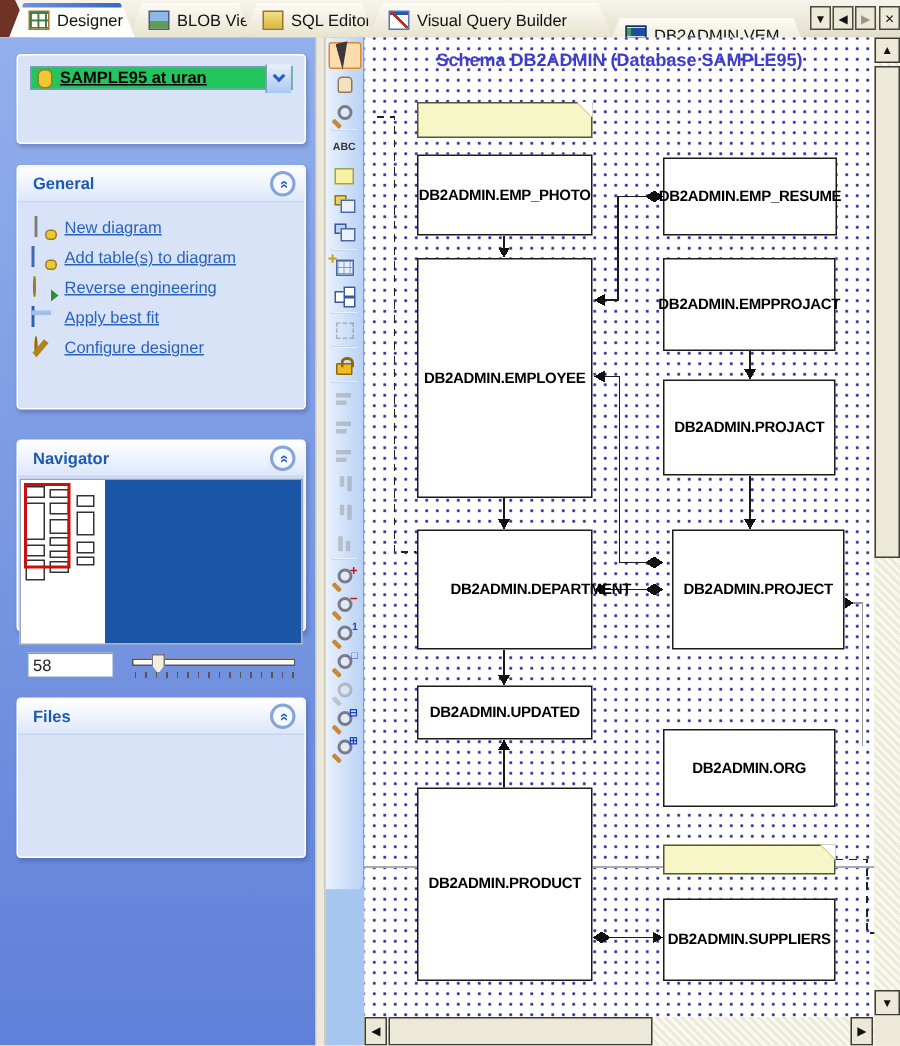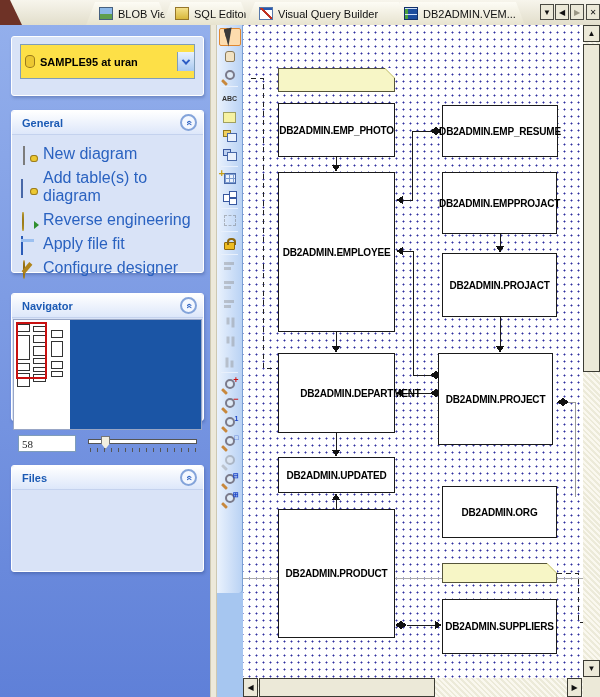--- a/index.html
+++ b/index.html
@@ -43,21 +43,21 @@
            border:1px solid #fff; border-radius:3px; box-shadow:1px 2px 3px rgba(20,40,90,.25); }
   .phead { height:24px; display:flex; align-items:center; padding:0 6px 0 10px;
            background:linear-gradient(#ffffff,#dde7fa); border-radius:3px 3px 0 0;
            border-bottom:1px solid #c4d2ee; }
   .phead .ttl { flex:1; font-weight:bold; font-size:11px; color:#1b5ab4; }
   .pchev { width:17px; height:17px; border:2px solid #84a4da; border-radius:50%; background:#f4f8ff;
            display:flex; align-items:center; justify-content:center; cursor:pointer; }
   .chev-up { display:inline-block; transform:rotate(90deg); font-weight:bold; font-size:10px;
              color:#2f63c2; line-height:10px; }
   .pitem { display:flex; align-items:center; gap:6px; padding:3px 6px 3px 9px;
-           font-size:16px; color:#2a62c0; cursor:pointer; }
+           font-size:11px; color:#2a62c0; cursor:pointer;text-decoration:underline; }
   .icn { width:16px; height:14px; position:relative; flex:0 0 auto; }
   .i-page   { background:#fff; border:1px solid #7c7c7c; width:11px; height:14px; margin-left:2px; }
   .i-db     { position:absolute; right:-1px; bottom:-1px; width:8px; height:7px; background:#ecc832;
               border:1px solid #9c7c1c; border-radius:40%/55%; }
   .i-table  { background:#eaf1fc; border:1px solid #4868a8; width:13px; height:12px; margin-top:1px;
               background-image:linear-gradient(#7c9cd0 1px,transparent 1px),linear-gradient(90deg,#7c9cd0 1px,transparent 1px);
               background-size:4px 4px; }
   .i-dbbig  { background:#ecc832; border:1px solid #9c7c1c; border-radius:45%/60%; width:11px; height:12px; margin:1px 0 0 1px; }
   .i-arrow  { position:absolute; right:-2px; bottom:-2px; width:0; height:0;
               border-left:5px solid #2f8f2f; border-top:4px solid transparent; border-bottom:4px solid transparent; }
@@ -67,39 +67,39 @@
   .i-printer::before { content:""; position:absolute; left:3px; top:-3px; width:8px; height:4px; background:#fff; border:1px solid #6a6a6a; }
   .i-gear   { background:#e0a81c; border:1px solid #8c6810; border-radius:50%; width:11px; height:11px; margin:2px 0 0 2px; }
   .i-gear::before { content:""; position:absolute; left:4px; top:1px; width:4px; height:12px; background:#b0841a; transform:rotate(40deg); }
   .i-folder { background:#ecc850; border:1px solid #9c7c1c; width:14px; height:9px; margin-top:4px; border-radius:1px; }
   .i-folder::before { content:""; position:absolute; top:-3px; left:0; width:7px; height:3px; background:#ecc850; border:1px solid #9c7c1c; border-bottom:none; }
   .i-disk   { position:absolute; right:-1px; bottom:-2px; width:8px; height:7px; background:#e8c229; border:1px solid #8c6810; }
   .i-image  { width:15px; height:11px; margin-top:2px; border:1px solid #3a5a7a;
               background:linear-gradient(#86b6e6 55%,#5f9e4e 55%); }
 
   
-  .combo { margin:7px 8px 0 8px; height:35px; background:#fde047; border:1px solid #7f9db9;
-           display:flex; align-items:center; cursor:pointer; }
+  .combo { margin:7px 8px 0 8px; height:16px; background:#22c55e; border:1px solid #7f9db9;
+           display:flex; align-items:center; cursor:pointer;text-decoration:underline; }
   .combo .dbi { width:10px; height:13px; background:#ecc832; border:1px solid #9c7c1c;
                 border-radius:45%/30%; margin:0 5px 0 4px; flex:0 0 auto; }
   .combo .val { flex:1; font-weight:bold; font-size:11px; color:#000; }
   .cbtn { width:17px; height:19px; border-left:1px solid #7f9db9;
           background:linear-gradient(#e8f1fd,#a9c9f1); display:flex; align-items:center; justify-content:center; }
   .vchev { width:6px; height:6px; border-right:2px solid #2b5cc4; border-bottom:2px solid #2b5cc4;
            transform:rotate(45deg) translate(-1px,-1px); }
 
   
   .navprev { margin:1px; position:relative; height:111px; background:#fff;
              border:1px solid #98a6c6; overflow:hidden; }
   .navblue { position:absolute; left:56px; top:0; right:0; bottom:0; background:#1b55a5; }
   .mini { position:absolute; background:#fff; border:1px solid #333; }
   .vport { position:absolute; left:2px; top:2px; width:31px; height:57px; border:2px solid #c81010; cursor:move; }
   .navctl { display:flex; align-items:flex-start; gap:12px; margin:5px 6px 0 6px; }
   .zoomin { width:58px; height:17px; border:1px solid #7f9db9; font-size:11px; padding:1px 3px; color:#222;
-            font-family:Liberation Serif, serif; }
+            font-family:Liberation Sans, sans-serif; }
   .slider { position:relative; width:112px; height:16px; margin-top:1px; }
   .strack { position:absolute; left:0; right:0; top:3px; height:5px; background:#fff; border:1px solid #555; }
   .sthumb { position:absolute; left:13px; top:0; width:9px; height:13px; background:#f2efe0;
             clip-path:polygon(0 0,100% 0,100% 55%,50% 100%,0 55%); border:1px solid #777; cursor:pointer; }
   .sticks { position:absolute; left:2px; right:0; top:12px; height:4px;
             background:repeating-linear-gradient(90deg,#555 0 1px,transparent 1px 7px); }
 
   
   .gapstrip { position:absolute; left:210px; top:25px; width:7px; height:672px;
               background:#ede9da; border-left:1px solid #cdc8b2; border-right:1px solid #cdc8b2; }
@@ -166,33 +166,38 @@
   .sthumb2 { position:absolute; background:#ece9d8; border:1px solid #3c3c34; cursor:pointer; }
   .corner { position:absolute; left:583px; top:677px; width:17px; height:20px; background:#ece9d8; }
 </style>
 </head>
 <body>
 
 <div id="app">
 
   <div class="tabbar">
     <div class="wedge"></div>
+    <div class="tab active" style="left:6px;width:84px;">
+      <span class="topbar"></span>
+      <span class="ticon ti-designer"></span>
+      <span>Designer</span>
+    </div>
     <div class="tab" style="left:86px;width:82px;">
       <span class="ticon ti-blob"></span>
       <span>BLOB Viewer</span>
     </div>
     <div class="tab" style="left:162px;width:88px;">
       <span class="ticon ti-sql"></span>
       <span>SQL Editor: ...</span>
     </div>
     <div class="tab" style="left:246px;width:162px;">
       <span class="ticon ti-vqb"></span>
       <span>Visual Query Builder</span>
     </div>
-    <div class="tab" style="left:391px;width:134px;">
+    <div class="tab" style="left:404px;width:134px;margin-top:10px;">
       <span class="ticon ti-vem"></span>
       <span>DB2ADMIN.VEM...</span>
     </div>
     <div class="tctl" style="left:540px;">
         <span>▼</span>
       </div>
     <div class="tctl" style="left:555px;">
         <span>◀</span>
       </div>
     <div class="tctl dis" style="left:570px;">
@@ -230,21 +235,21 @@
         <div class="pitem">
           <span class="icn"><span class="i-table"></span><span class="i-db"></span></span>
           <span>Add table(s) to diagram</span>
           </div>
         <div class="pitem">
           <span class="icn"><span class="i-dbbig"></span><span class="i-arrow"></span></span>
           <span>Reverse engineering</span>
           </div>
         <div class="pitem">
           <span class="icn"><span class="i-window"></span></span>
-          <span>Apply file fit</span>
+          <span>Apply best fit</span>
           </div>
         <div class="pitem">
           <span class="icn"><span class="i-gear"></span></span>
           <span>Configure designer</span>
           </div>
       </div>
     </div>
 
     <div class="panel" style="top:268px;height:128px;">
       <div class="phead">
@@ -376,20 +381,21 @@
           <span class="mk blue">⊟</span>
         </div>
       <div class="tool">
           <span class="mag"></span>
           <span class="mk blue">⊞</span>
         </div>
     </div>
   </div>
 
   <div class="canvas">
+    <div class="ctitle">Schema DB2ADMIN (Database SAMPLE95)</div>
     <svg class="relsvg" width="340" height="653" shape-rendering="crispEdges">
 
       <path d="M0,553 H340" stroke="#aaaaaa" fill="none"></path>
       <path d="M323,377 H332 V472" stroke="#999999" fill="none"></path>
       <path d="M314,377 H323" stroke="#1a1a1a" fill="none"></path>
       <polygon points="314,377 320,373 326,377 320,381" fill="#111"></polygon>
 
       <path d="M8,53 H20 V343 H34" stroke="#222" fill="none" stroke-dasharray="5,4"></path>
       <path d="M314,548 H335 V597 H342" stroke="#222" fill="none" stroke-dasharray="5,4"></path>
 
@@ -427,24 +433,24 @@
       <polygon points="152,600 158,596 164,600 158,604" fill="#111"></polygon>
       <polygon points="199,600 192,596 192,604" fill="#111"></polygon>
     </svg>
     <div>
         <div class="tbox" style="left: 35px; top: 78px; width: 117px; height: 54px;">DB2ADMIN.EMP_PHOTO</div>
         <div class="tbox" style="left: 199px; top: 80px; width: 116px; height: 52px;">DB2ADMIN.EMP_RESUME</div>
         <div class="tbox" style="left: 35px; top: 147px; width: 117px; height: 160px;">DB2ADMIN.EMPLOYEE</div>
         <div class="tbox" style="left: 199px; top: 147px; width: 115px; height: 62px;">DB2ADMIN.EMPPROJACT</div>
         <div class="tbox" style="left: 199px; top: 228px; width: 115px; height: 64px;">DB2ADMIN.PROJACT</div>
         <div class="tbox" style="left: 35px; top: 328px; width: 117px; height: 80px; padding-left: 48px;">DB2ADMIN.DEPARTMENT</div>
-        <div class="tbox" style="left: 195px; top: 328px; width: 115px; height: 92px;">DB2ADMIN.PROJECT</div>
+        <div class="tbox" style="left: 205px; top: 328px; width: 115px; height: 80px;">DB2ADMIN.PROJECT</div>
         <div class="tbox" style="left: 35px; top: 432px; width: 117px; height: 36px;">DB2ADMIN.UPDATED</div>
         <div class="tbox" style="left: 199px; top: 461px; width: 115px; height: 52px;">DB2ADMIN.ORG</div>
-        <div class="tbox" style="left: 35px; top: 484px; width: 117px; height: 129px;">DB2ADMIN.PRODUCT</div>
+        <div class="tbox" style="left: 35px; top: 500px; width: 117px; height: 129px;">DB2ADMIN.PRODUCT</div>
         <div class="tbox" style="left: 199px; top: 574px; width: 115px; height: 55px;">DB2ADMIN.SUPPLIERS</div>
         <div class="nbox" style="left: 35px; top: 43px; width: 117px; height: 24px;"></div>
         <div class="nbox" style="left: 199px; top: 538px; width: 115px; height: 20px;"></div>
       </div>
   </div>
 
   <div class="vscroll">
     <div class="sbtn" style="left:0;top:0;width:17px;height:17px;">
         <span>▲</span>
       </div>

